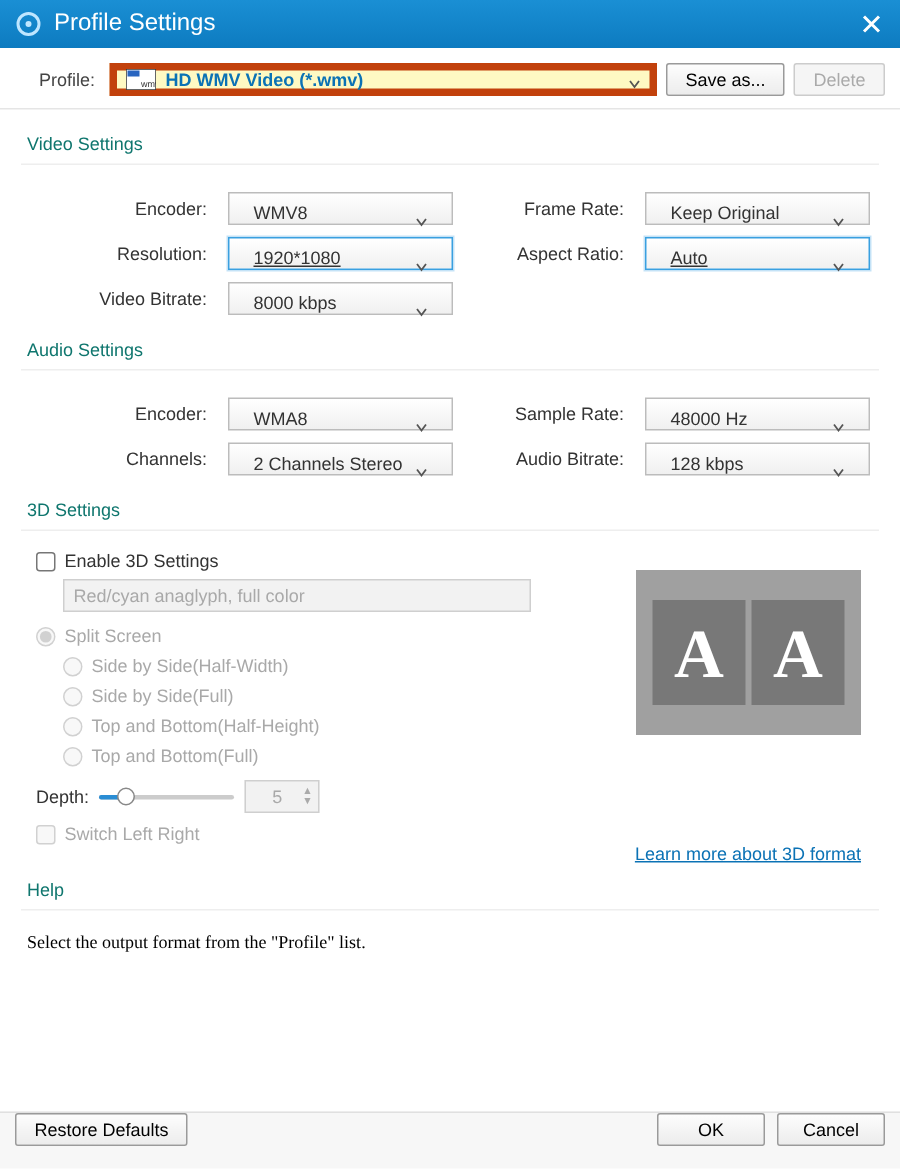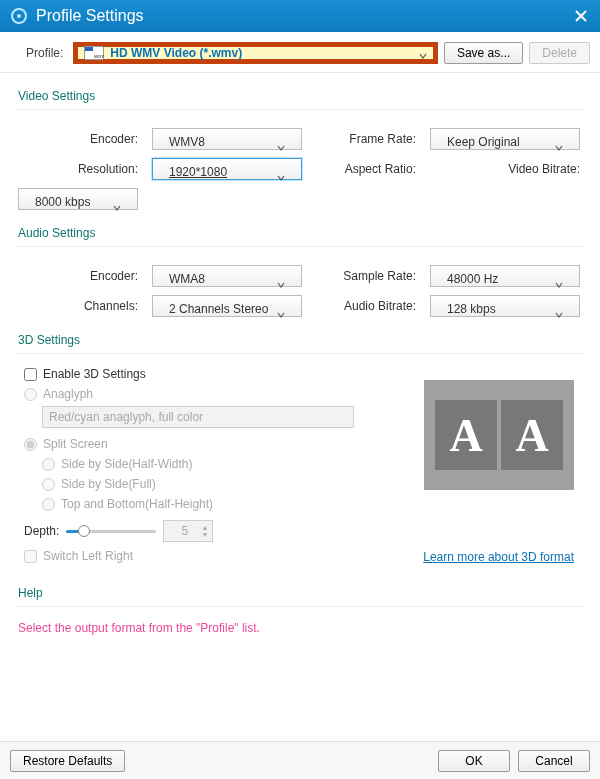--- a/index.html
+++ b/index.html
@@ -33,23 +33,23 @@
 .depth-row { display: flex; align-items: center; gap: 7px; padding: 6px 0 4px 6px; }
 .slider { position: relative; width: 90px; height: 16px; }
 .slider .track { position: absolute; left: 0; right: 0; top: 7px; height: 3px; background: #ccc; border-radius: 2px; }
 .slider .fill { position: absolute; left: 0; width: 18px; top: 7px; height: 3px; background: #2a8dd4; border-radius: 2px; }
 .slider .thumb { position: absolute; left: 12px; top: 2px; width: 12px; height: 12px; background: #fff; border: 1px solid #888; border-radius: 50%; }
 .spin { width: 50px; height: 22px; border: 1px solid #cfcfcf; background: #f2f2f2; color: #a9a9a9; display: flex; align-items: center; padding: 0 4px; }
 .spin .sv { flex: 1; text-align: center; }
 .spin .arrows { display: flex; flex-direction: column; font-size: 7px; color: #aaa; line-height: 7px; }
 .preview { position: absolute; right: 12px; top: 20px; width: 150px; height: 110px; background: #a0a0a0; display: flex; align-items: center; justify-content: center; gap: 4px; }
 .preview .aa { width: 62px; height: 70px; background: #787878; display: flex; align-items: center; justify-content: center; color: #fff; font-family: Georgia, serif; font-size: 46px; font-weight: 600; }
-.link3d { position: absolute; right: 12px; bottom: 12px; color: #0b72b5; font-size: 12px; cursor: pointer; text-decoration: underline; }
-.help-text { padding: 8px 4px 0 4px; color: #ec4899; font-size: 12px; }
-.footer { position: absolute; left: 0; right: 0; bottom: 0; height: 38px; border-top: 1px solid #e0e0e0; background: #f7f7f7; display: flex; align-items: center; padding: 0 10px; gap: 8px; }
+.link3d { position: absolute; right: 12px; bottom: 0; color: #0b72b5; font-size: 12px; cursor: pointer; text-decoration: underline; }
+.help-text { padding: 8px 4px 0 4px; color: #000000; font-size: 12px; font-family: Liberation Serif, serif; }
+.footer { position: absolute; left: 0; right: 0; bottom: 0; height: 38px; border-top: 1px solid #e0e0e0; background: #f7f7f7; display: flex; padding: 0 10px; gap: 8px; }
 .footer .spacer { flex: 1; }
 .footer .btn { min-width: 72px; }
 input[type=checkbox], input[type=radio] { margin: 0; }
 </style>
 </head>
 <body>
 
 <div class="titlebar">
   <span class="icon">
     <svg viewBox="0 0 18 18">
@@ -104,20 +104,26 @@
       </div>
 
     <div class="fld-label">Resolution:</div>
     <div class="dropdown hl">
         <span class="dval">1920*1080</span>
         <span class="caret"><svg viewBox="0 0 8 8">
             <path d="M1 2 L4 6 L7 2" fill="none" stroke="#555" stroke-width="1.2"></path>
           </svg></span>
       </div>
     <div class="fld-label">Aspect Ratio:</div>
+    <div class="dropdown hl">
+        <span class="dval">Auto</span>
+        <span class="caret"><svg viewBox="0 0 8 8">
+            <path d="M1 2 L4 6 L7 2" fill="none" stroke="#555" stroke-width="1.2"></path>
+          </svg></span>
+      </div>
 
     <div class="fld-label">Video Bitrate:</div>
     <div class="dropdown">
         <span class="dval">8000 kbps</span>
         <span class="caret"><svg viewBox="0 0 8 8">
             <path d="M1 2 L4 6 L7 2" fill="none" stroke="#555" stroke-width="1.2"></path>
           </svg></span>
       </div>
     <div></div>
       <div></div>
@@ -155,24 +161,20 @@
           </svg></span>
       </div>
   </div>
 
   <div class="group-label">3D Settings</div>
   <div class="section-3d">
     <div class="chk-row">
       <input type="checkbox" style="">
       <span>Enable 3D Settings</span>
     </div>
-    <div class="rad-row disabled-text">
-      <input type="radio" disabled="" style="">
-      <span>Anaglyph</span>
-    </div>
     <div class="dd-disabled">
       <span class="dval">Red/cyan anaglyph, full color</span>
       <span class="caret"><svg viewBox="0 0 8 8">
             <path d="M1 2 L4 6 L7 2" fill="none" stroke="#aaa" stroke-width="1.2"></path>
           </svg></span>
     </div>
     <div class="rad-row disabled-text">
       <input type="radio" disabled="" checked="" style="">
       <span>Split Screen</span>
     </div>
@@ -180,20 +182,24 @@
         <input type="radio" disabled="" style="">
         <span>Side by Side(Half-Width)</span>
       </div>
     <div class="rad-row sub disabled-text">
         <input type="radio" disabled="" style="">
         <span>Side by Side(Full)</span>
       </div>
     <div class="rad-row sub disabled-text">
         <input type="radio" disabled="" style="">
         <span>Top and Bottom(Half-Height)</span>
+      </div>
+    <div class="rad-row sub disabled-text">
+        <input type="radio" disabled="" style="">
+        <span>Top and Bottom(Full)</span>
       </div>
 
     <div class="depth-row">
       <span>Depth:</span>
       <div class="slider">
         <div class="track"></div>
           <div class="fill"></div>
           <div class="thumb"></div>
       </div>
       <div class="spin">

